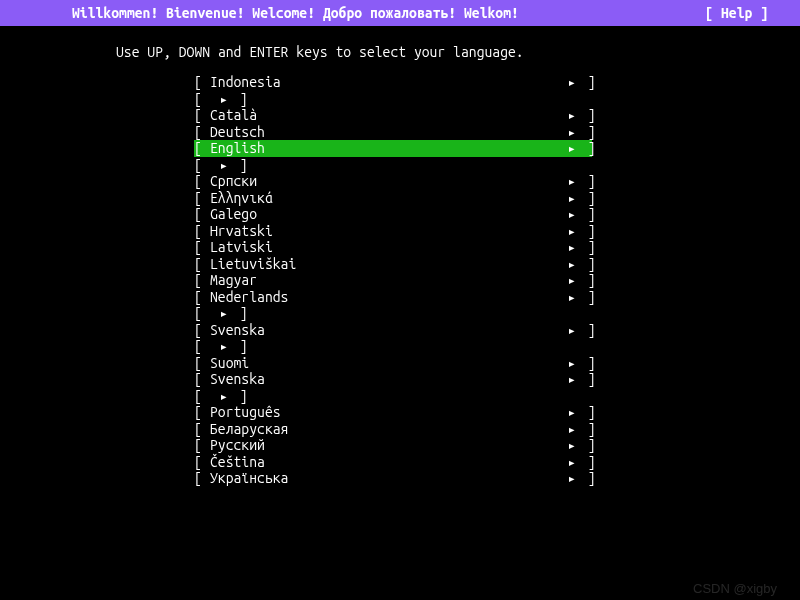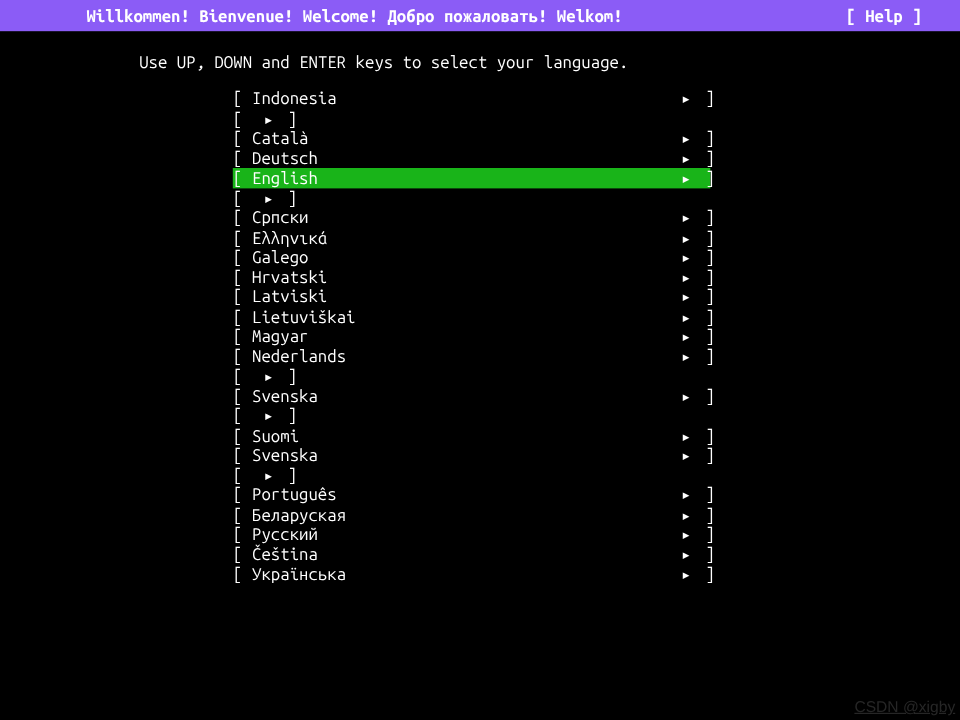--- a/index.html
+++ b/index.html
@@ -66,25 +66,24 @@
       text-align: right;
     }
     .lang-bracket-close {
       width: 16px;
       text-align: right;
       padding-left: 4px;
     }
     .watermark {
       position: absolute;
       bottom: 4px;
-      right: 4px;
+      right: 23px;
       color: rgba(150,150,150,0.25);
       font-size: 13px;
       font-family: sans-serif;
-      text-decoration: underline;
     }
   </style>
 </head>
 <body>
 
 <div class="header-bar">
   <span class="header-title">Willkommen! Bienvenue! Welcome! Добро пожаловать! Welkom!</span>
   <span class="header-help">[ Help ]</span>
 </div>
 

